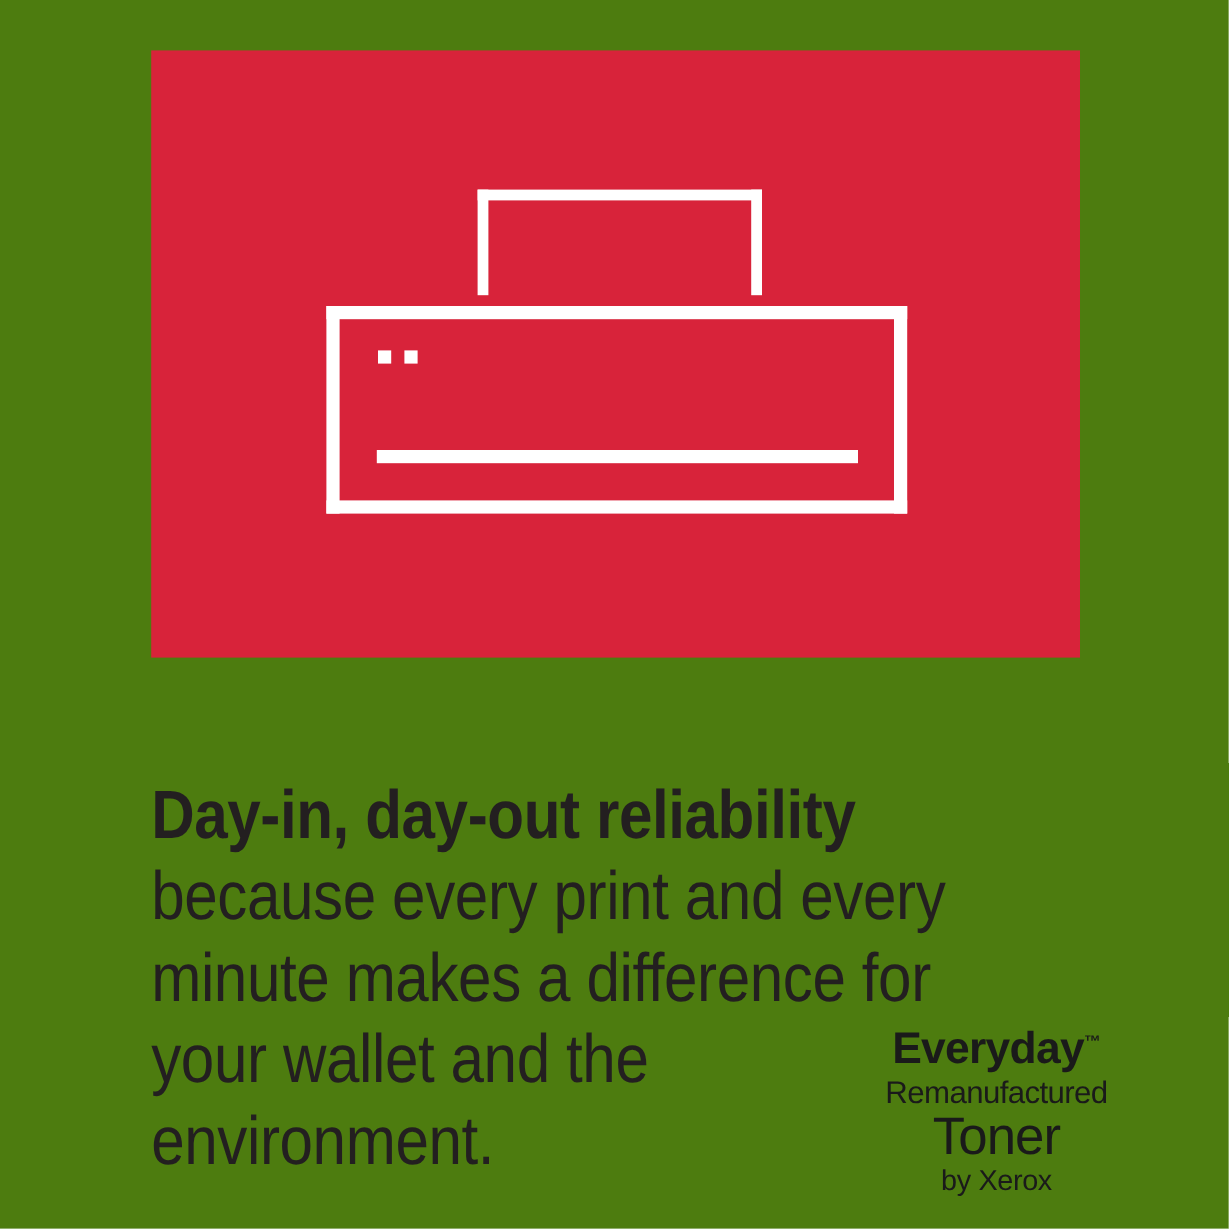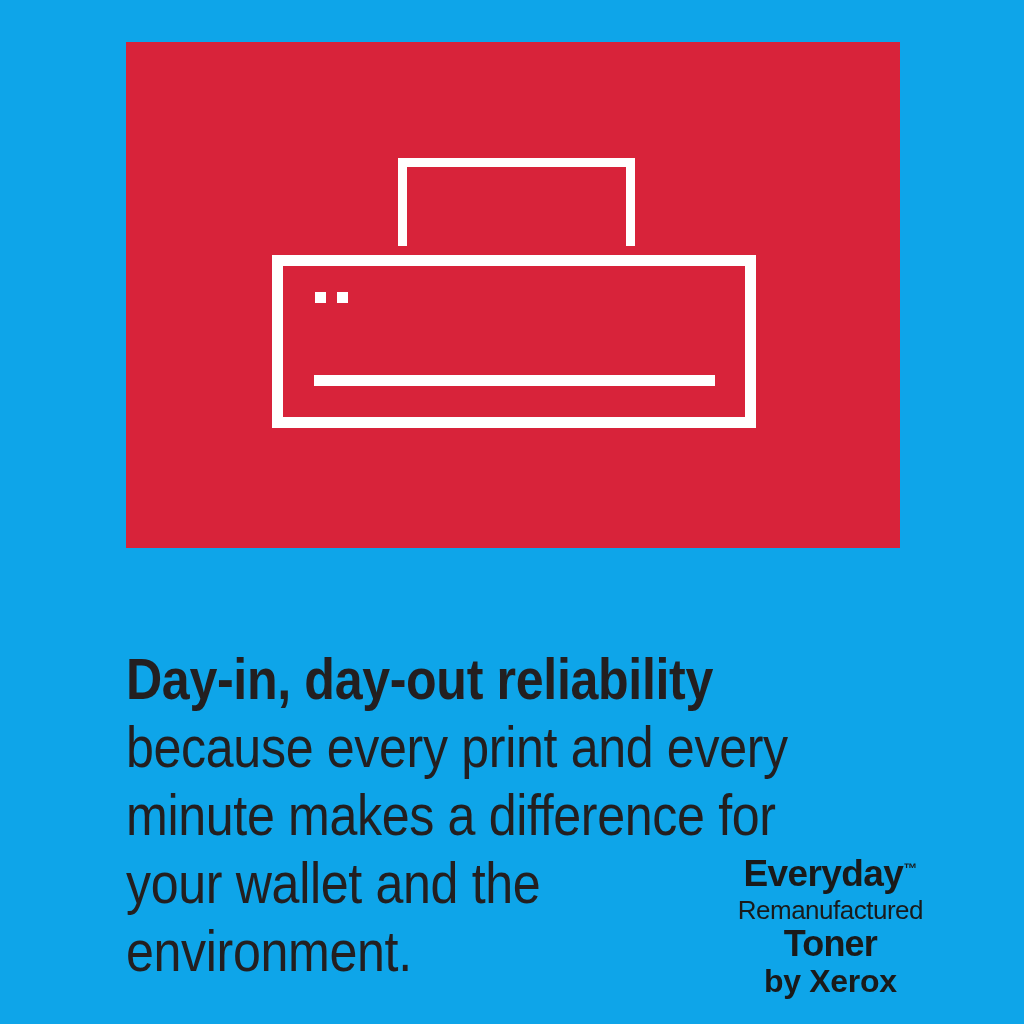--- a/index.html
+++ b/index.html
@@ -80,38 +80,38 @@
     letter-spacing: 0;
   }
   .logo-reman {
     font-size: 26px;
     font-weight: normal;
     letter-spacing: -0.5px;
     margin-top: 5px;
     white-space: nowrap;
   }
   .logo-toner {
-    font-size: 36px;
-    font-weight: bold;
+    font-size: 44px;
+    font-weight: normal;
     letter-spacing: -0.8px;
     margin-top: 3px;
     white-space: nowrap;
   }
   .logo-byxerox {
-    font-size: 32px;
-    font-weight: bold;
+    font-size: 24px;
+    font-weight: normal;
     letter-spacing: -0.3px;
     margin-top: 3px;
     white-space: nowrap;
   }
 </style>
 </head>
 <body>
 
-<div id="ad" style="background: #0ea5e9;">
+<div id="ad" style="background: #4d7c0f;">
 
   <div class="hero-panel">
     <svg class="printer-icon" viewBox="0 0 774 506" preserveAspectRatio="none" aria-hidden="true">
 
       <g fill="#ffffff">
         <rect x="272" y="116" width="237" height="9"></rect>
         <rect x="272" y="116" width="9" height="88"></rect>
         <rect x="500" y="116" width="9" height="88"></rect>
       </g>
 

